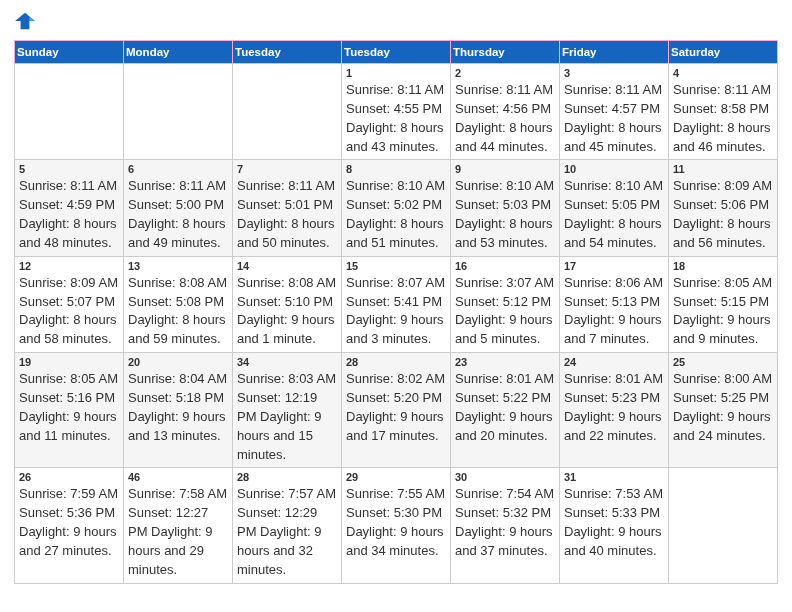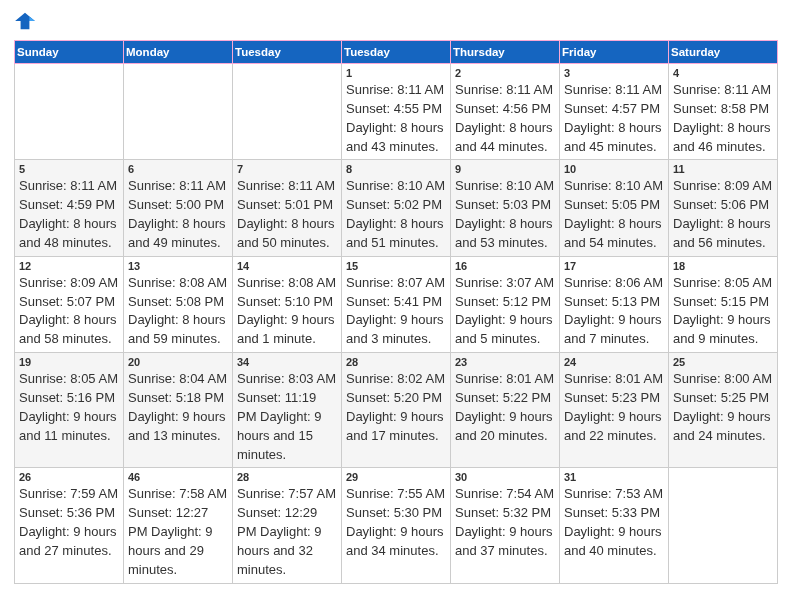--- a/index.html
+++ b/index.html
@@ -283,21 +283,21 @@
           <td>
             <span class="day-number">20</span>
             <div class="day-info">Sunrise: 8:04 AM
 Sunset: 5:18 PM
 Daylight: 9 hours
 and 13 minutes.</div>
           </td>
           <td>
             <span class="day-number">34</span>
             <div class="day-info">Sunrise: 8:03 AM
-Sunset: 11:19 PM
+Sunset: 12:19 PM
 Daylight: 9 hours
 and 15 minutes.</div>
           </td>
           <td>
             <span class="day-number">28</span>
             <div class="day-info">Sunrise: 8:02 AM
 Sunset: 5:20 PM
 Daylight: 9 hours
 and 17 minutes.</div>
           </td>

